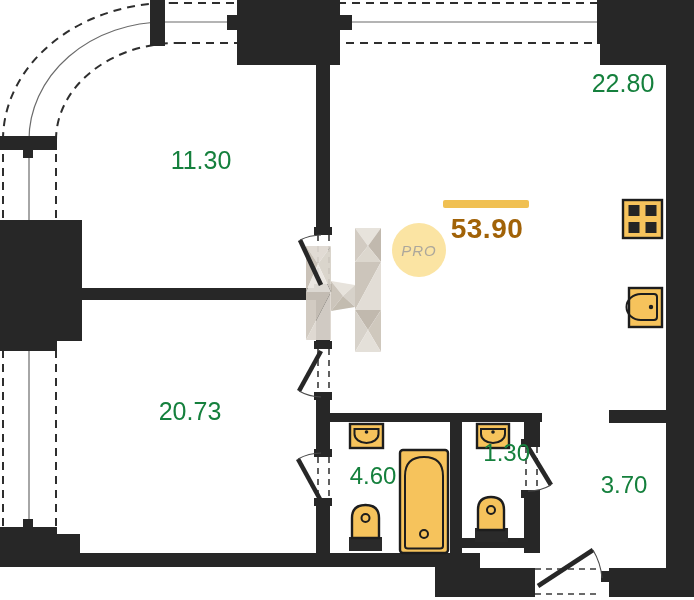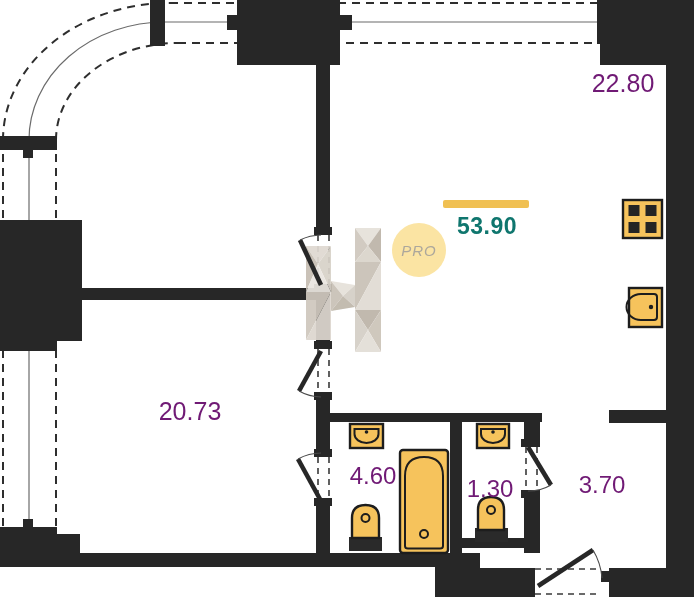--- a/index.html
+++ b/index.html
@@ -21,27 +21,27 @@
   .win-solid{stroke:#6b6b6b;stroke-width:1.2;fill:none;}
   .open-dash{stroke:#3a3a3a;stroke-width:1.6;stroke-dasharray:6 5;fill:none;}
   .door-leaf{stroke:var(--walls);stroke-width:4.6;fill:none;}
   .door-arc{stroke:#4a4a4a;stroke-width:1.1;fill:none;}
   .fix{fill:var(--fixture-fill);stroke:#1d1d1d;stroke-width:2.4;}
   .fix-in{fill:none;stroke:#1d1d1d;stroke-width:2;}
   .burner{fill:#242424;}
   .tank{fill:#2a2a2a;}
   .dot{fill:#1d1d1d;}
   .rlbl{
-    position:absolute;color:#701a75;font-size:24px;text-align:center;
+    position:absolute;color:#15803d;font-size:24px;text-align:center;
     white-space:nowrap;line-height:1.1;
   }
   .rlbl.big{font-size:25px;}
   .total{
     position:absolute;left:437px;top:213px;width:100px;text-align:center;
-    color:#0f766e;font-size:23px;font-weight:700;letter-spacing:0.5px;
+    color:#a16207;font-size:28px;font-weight:700;letter-spacing:0.5px;
   }
   .accent-bar{
     position:absolute;left:443px;top:200px;width:86px;height:8px;
     background:var(--accent-bar);border-radius:2px;
   }
   .pro-badge{
     position:absolute;left:392px;top:223px;width:54px;height:54px;border-radius:50%;
     background:var(--pro-circle-fill);color:var(--pro-text);
     display:flex;align-items:center;justify-content:center;
     font-size:15px;letter-spacing:1px;font-weight:400;font-style:italic;
@@ -211,18 +211,19 @@
         <path class="fix" d="M 478 530 V 510 Q 478 497 491 497 Q 504 497 504 510 V 530 Z"></path>
         <circle class="fix-in" cx="491" cy="510" r="4"></circle>
       </g>
     </g>
   </svg>
 
   <div class="pro-badge">PRO</div>
   <div class="accent-bar"></div>
   <div class="total">53.90</div>
 
+  <div class="rlbl big" style="left:161px;top:147px;width:80px;">11.30</div>
   <div class="rlbl big" style="left:583px;top:70px;width:80px;">22.80</div>
   <div class="rlbl big" style="left:150px;top:398px;width:80px;">20.73</div>
   <div class="rlbl" style="left:333px;top:463px;width:80px;">4.60</div>
-  <div class="rlbl" style="left:450px;top:476px;width:80px;">1.30</div>
-  <div class="rlbl" style="left:562px;top:472px;width:80px;">3.70</div>
+  <div class="rlbl" style="left:450px;top:440px;width:80px;text-align:right;">1.30</div>
+  <div class="rlbl" style="left:584px;top:472px;width:80px;">3.70</div>
 </div>
 
 </body></html>

